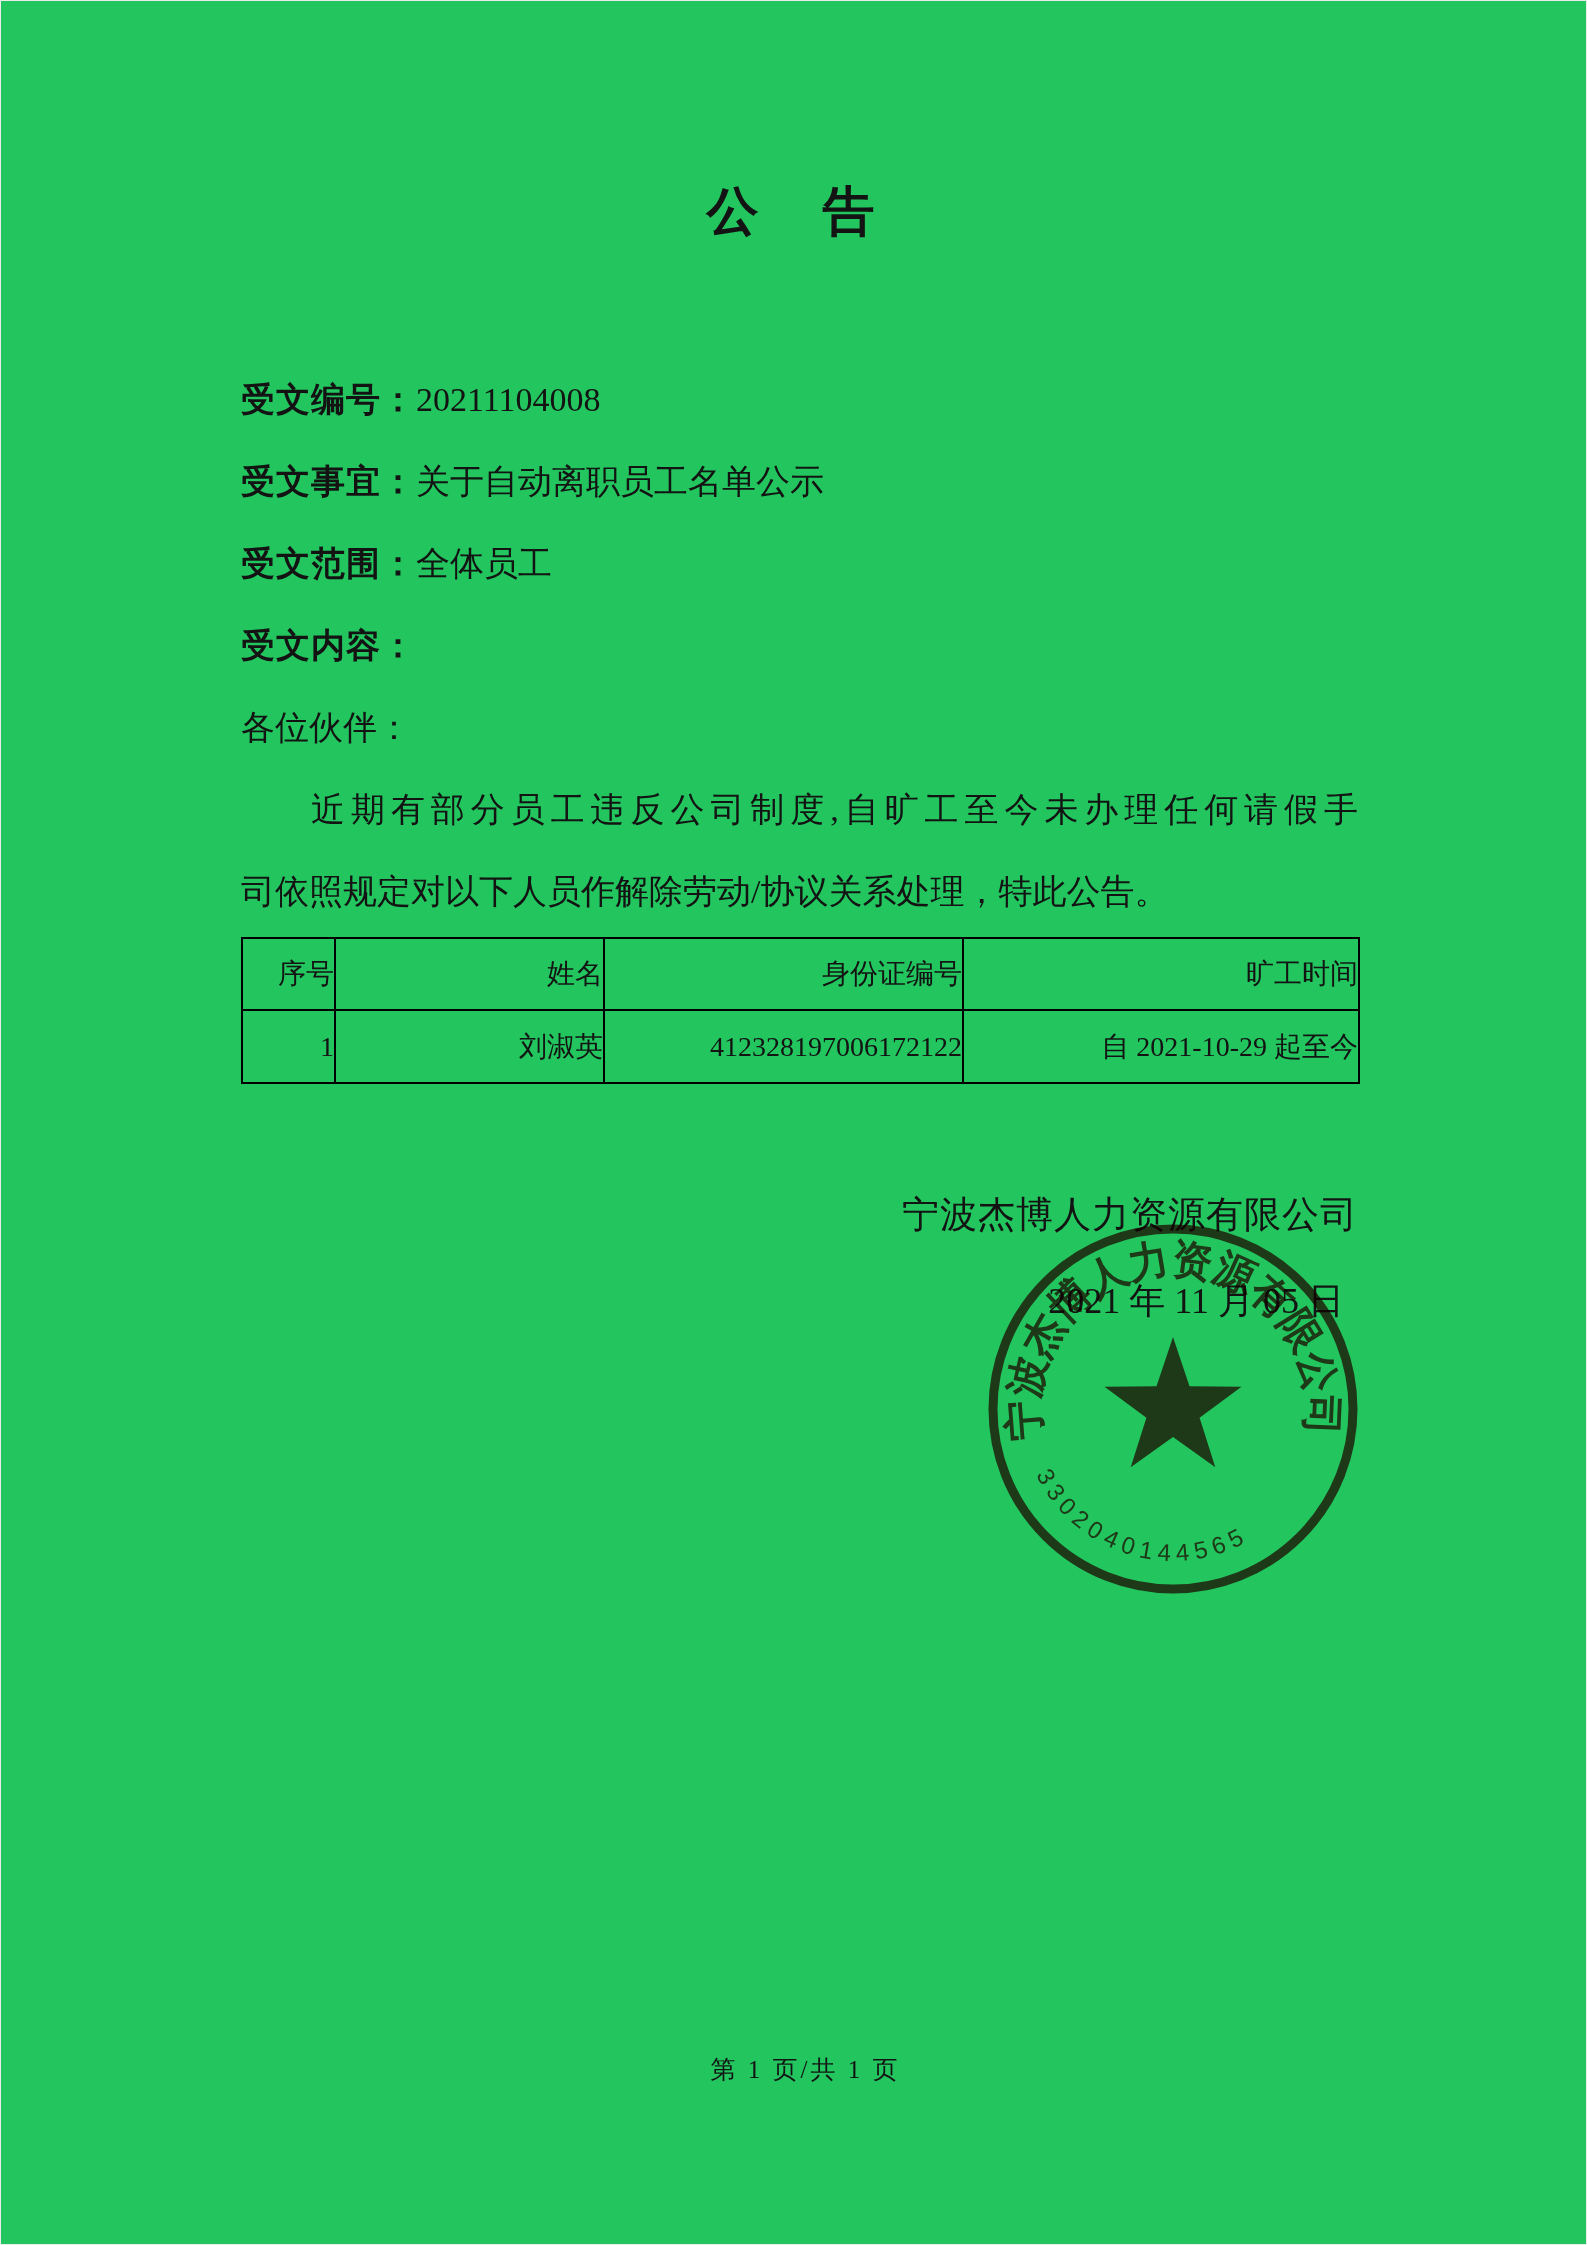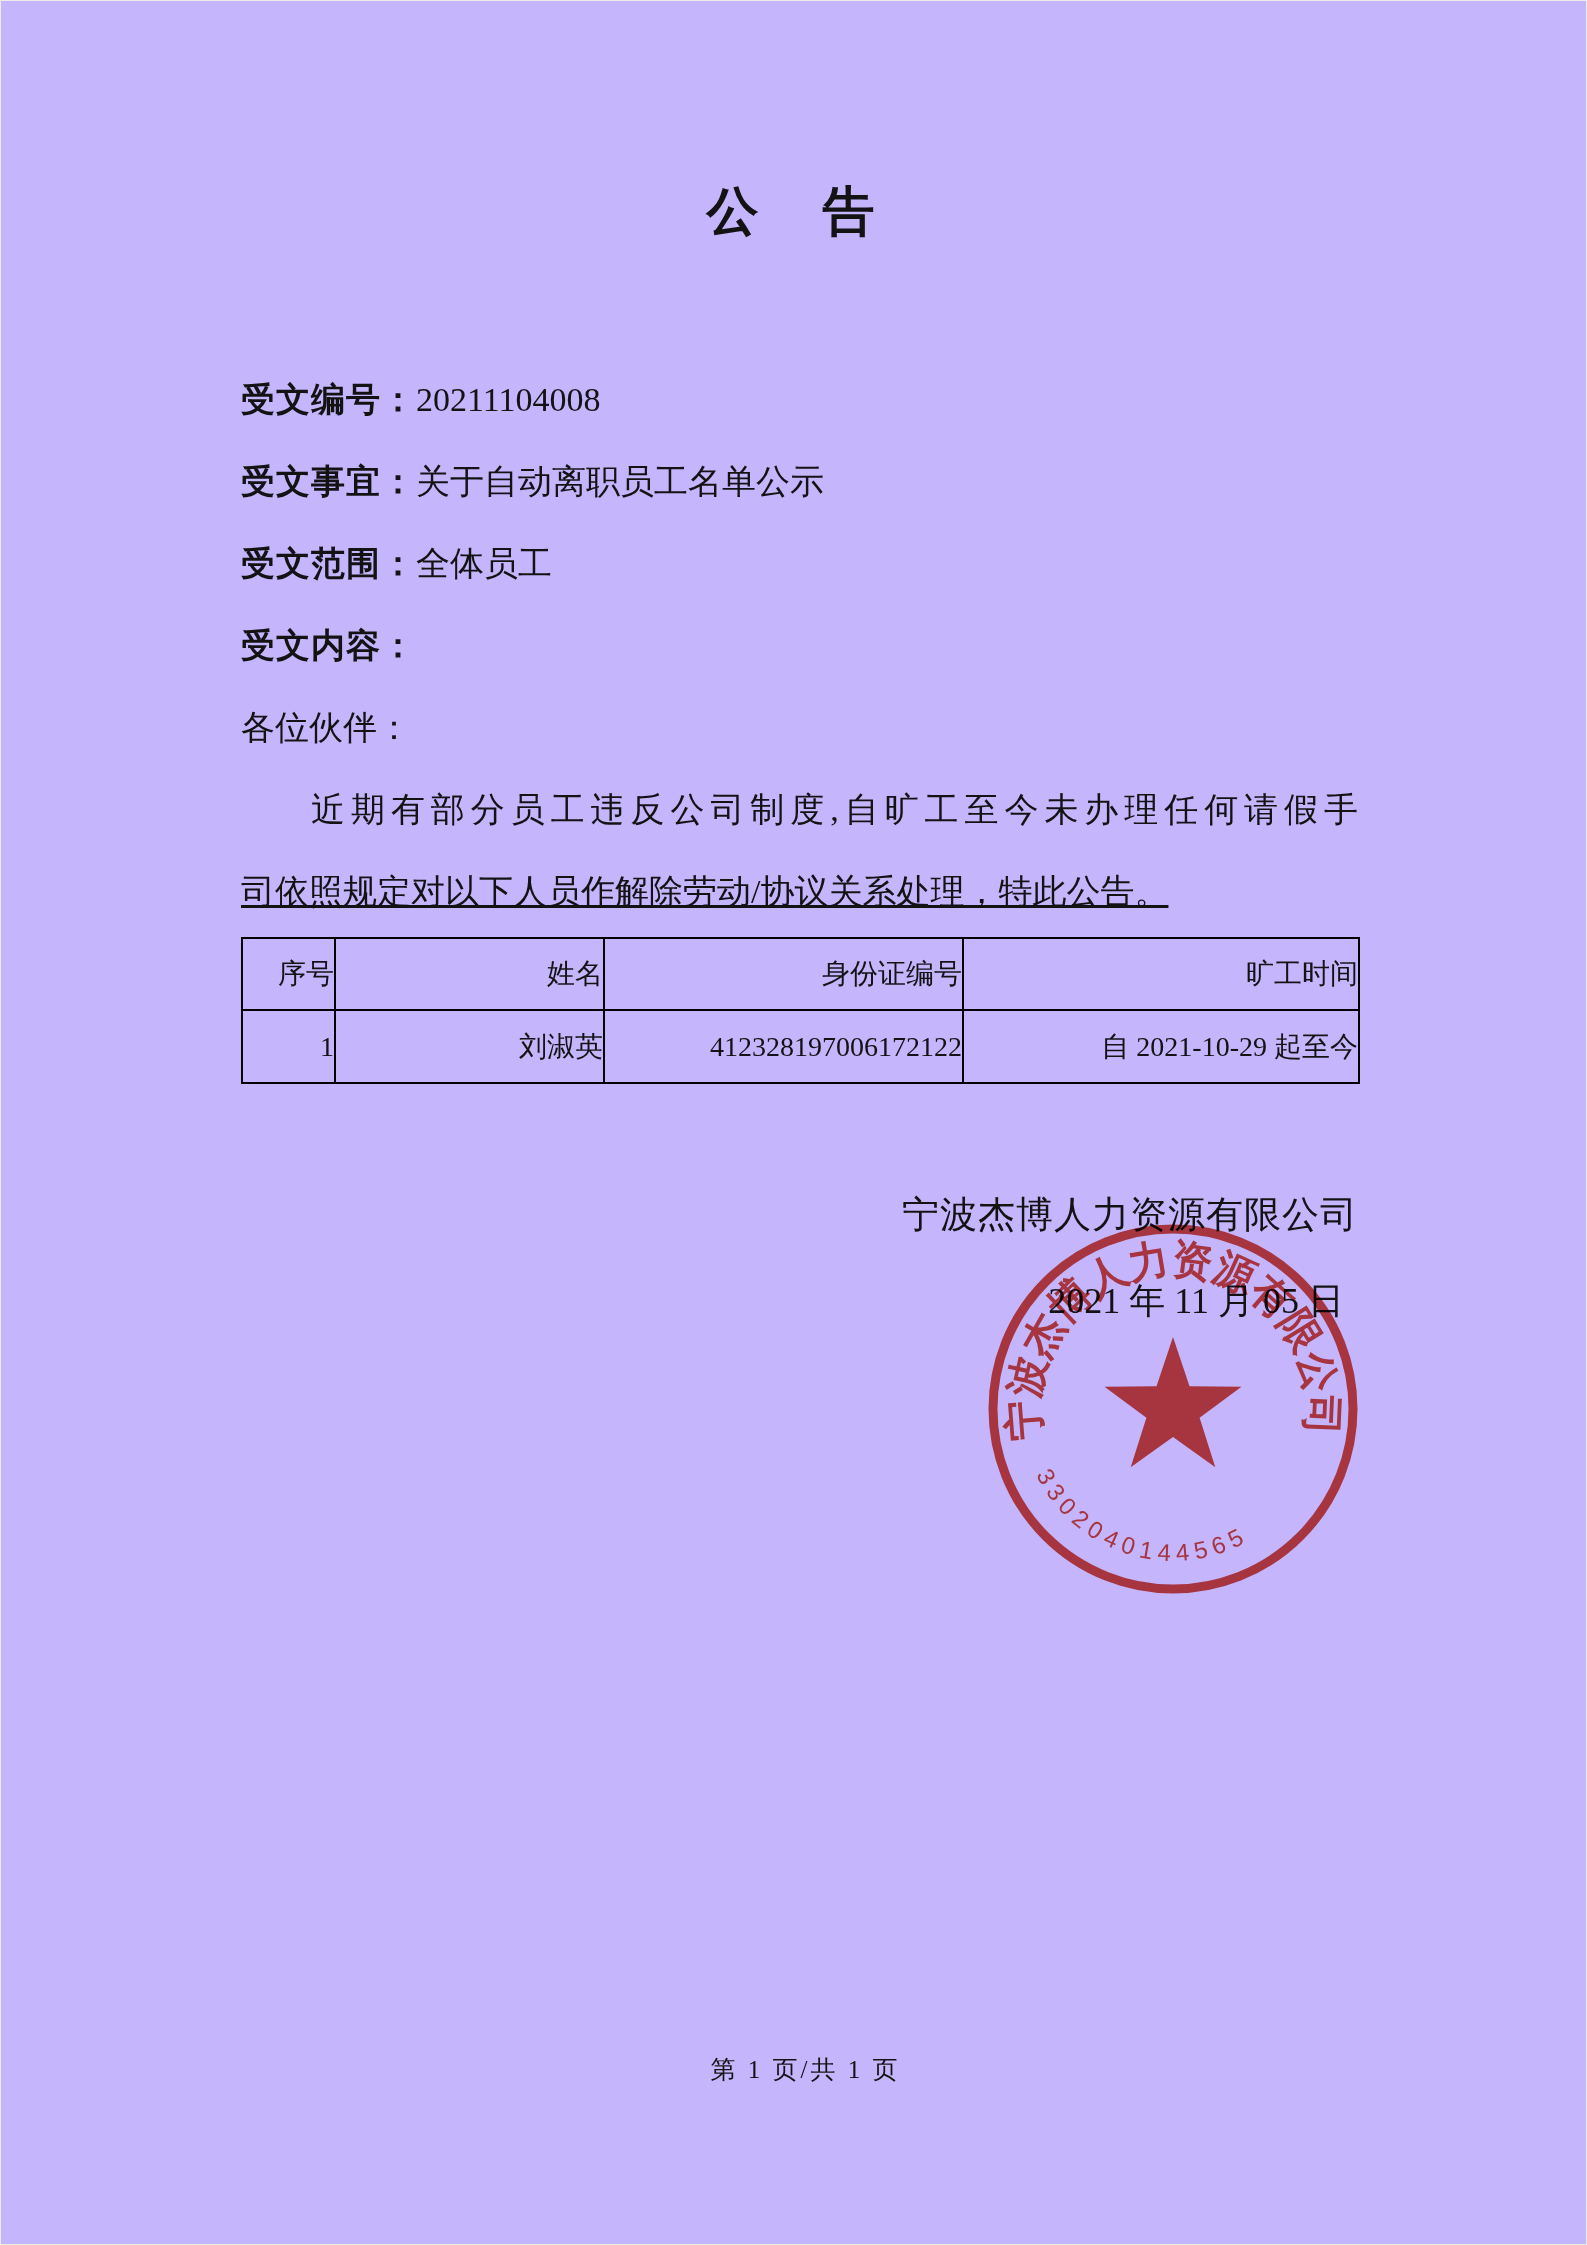--- a/index.html
+++ b/index.html
@@ -1,19 +1,19 @@
 <!DOCTYPE html>
 <html><head>
 <meta charset="utf-8">
 <style>
   html,body{margin:0;padding:0;background:#ffffff;}
   .page{
     position:relative;
     width:1587px;height:2245px;
-    background:#c4b5fd;
+    background:#22c55e;
     font-family:"Liberation Serif","DejaVu Serif",serif;
     color:#131313;
     overflow:hidden;
     box-sizing:border-box;
     border:1px solid #ececec;
   }
   .title{
     position:absolute;top:176px;left:0;width:100%;
     text-align:center;
     font-size:52px;font-weight:bold;
@@ -24,21 +24,21 @@
   }
   .field{font-size:34px;line-height:82px;height:82px;white-space:nowrap;}
   .field .lbl{font-weight:bold;letter-spacing:1px;}
   .salutation{font-size:34px;line-height:82px;height:82px;}
   .para-line{
     font-size:34px;line-height:82px;height:82px;
     text-align:justify;
   }
   .para-line.justified{text-align-last:justify;}
   .para-line.indent{padding-left:70px;box-sizing:border-box;}
-  .para-line.last{text-align:center;text-align-last:left;text-decoration:underline;}
+  .para-line.last{text-align:center;text-align-last:left;}
   .list-label{font-size:30px;font-weight:bold;line-height:70px;height:70px;letter-spacing:1px;}
   table.roster{
     border-collapse:collapse;table-layout:fixed;
     width:1117px;margin-top:4px;
   }
   table.roster th,table.roster td{
     border:2px solid #000;
     font-weight:normal;
     font-size:28px;
     text-align:right;

